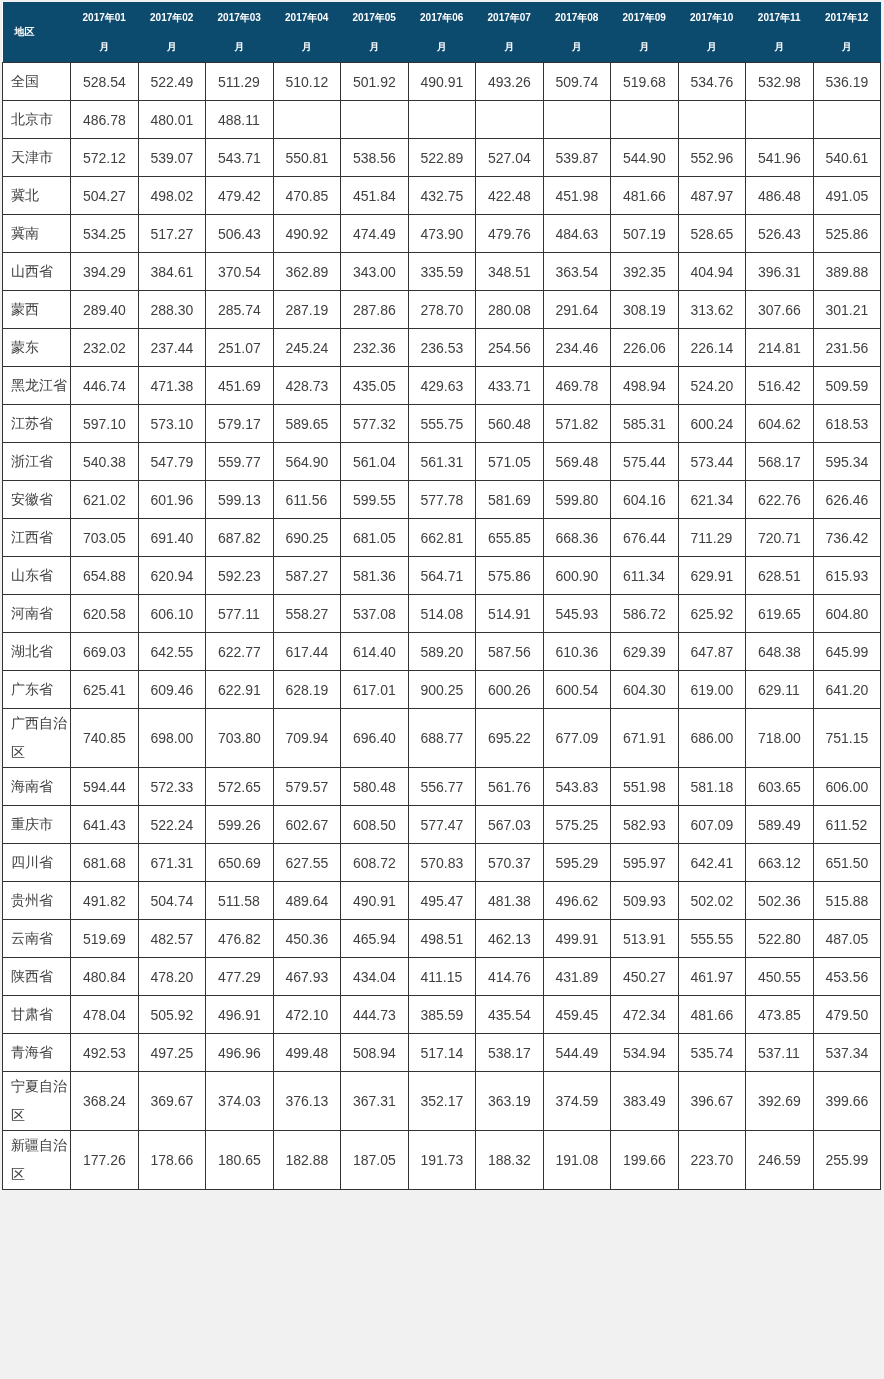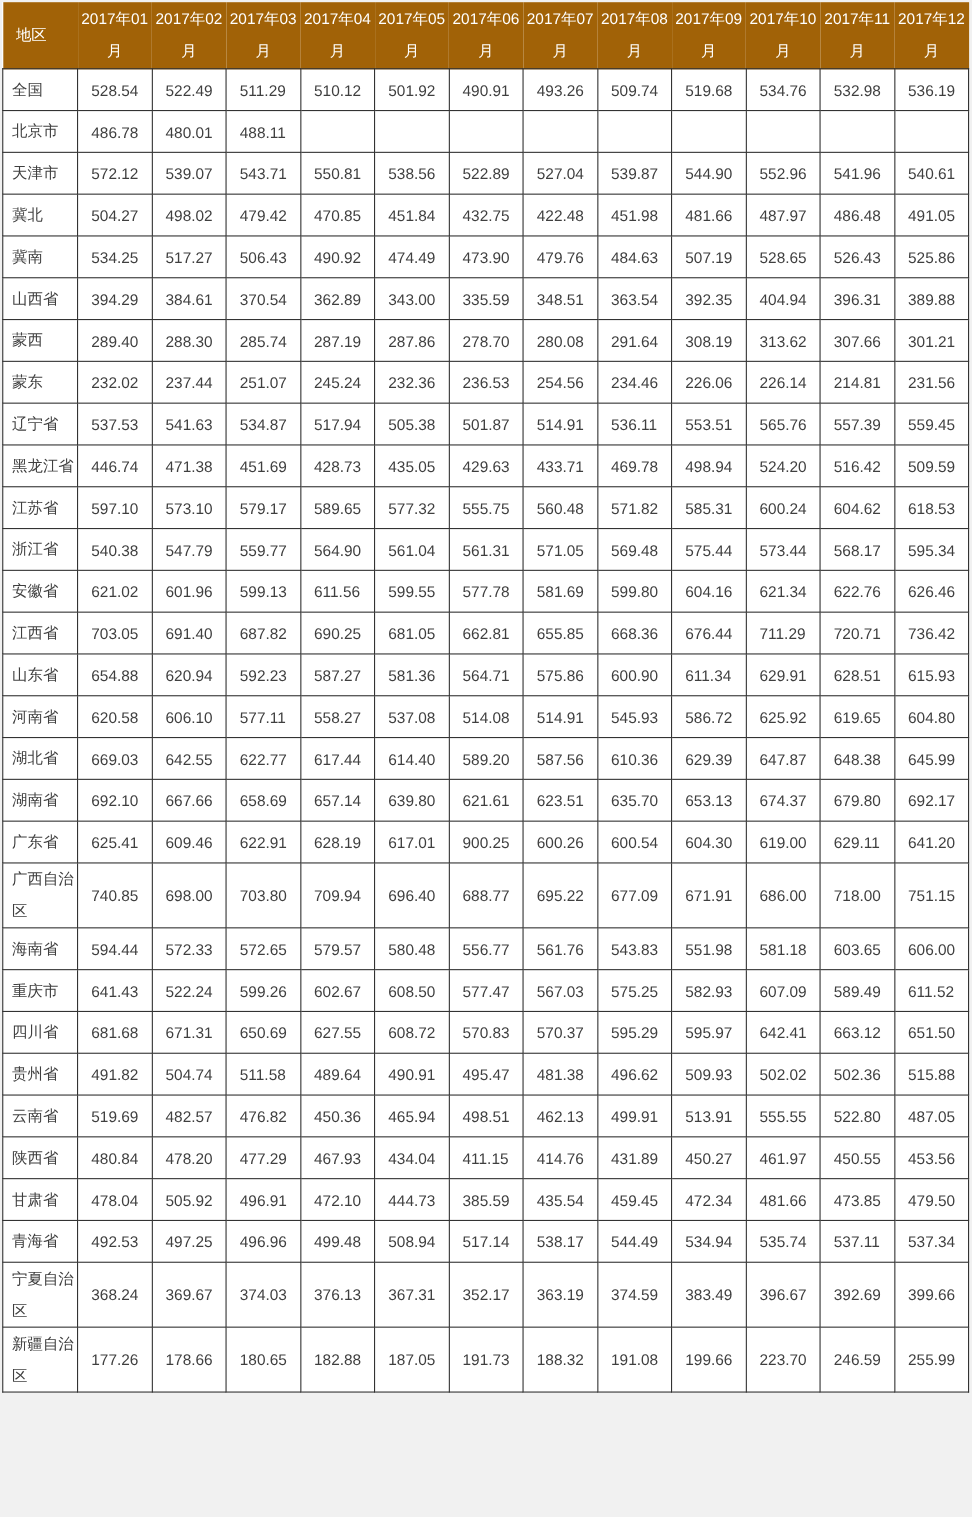--- a/index.html
+++ b/index.html
@@ -13,24 +13,24 @@
   }
   table.data-table {
     border-collapse: collapse;
     table-layout: fixed;
     width: 879px;
     margin: 2px 0 0 2px;
     background: #ffffff;
   }
   col.region-col { width: 68px; }
   thead th {
-    background: #a16207;
+    background: #0c4a6e;
     color: #ffffff;
-    font-weight: normal;
-    font-size: 14px;
+    font-weight: bold;
+    font-size: 10px;
     height: 60px;
     padding: 0;
     border: none;
     vertical-align: middle;
   }
   thead th.region-h {
     text-align: left;
     padding-left: 12px;
   }
   thead th.month-h { text-align: center; }
@@ -239,35 +239,20 @@
         <td class="value">232.36</td>
         <td class="value">236.53</td>
         <td class="value">254.56</td>
         <td class="value">234.46</td>
         <td class="value">226.06</td>
         <td class="value">226.14</td>
         <td class="value">214.81</td>
         <td class="value">231.56</td>
       </tr>
       <tr>
-        <td class="region">辽宁省</td>
-        <td class="value">537.53</td>
-        <td class="value">541.63</td>
-        <td class="value">534.87</td>
-        <td class="value">517.94</td>
-        <td class="value">505.38</td>
-        <td class="value">501.87</td>
-        <td class="value">514.91</td>
-        <td class="value">536.11</td>
-        <td class="value">553.51</td>
-        <td class="value">565.76</td>
-        <td class="value">557.39</td>
-        <td class="value">559.45</td>
-      </tr>
-      <tr>
         <td class="region">黑龙江省</td>
         <td class="value">446.74</td>
         <td class="value">471.38</td>
         <td class="value">451.69</td>
         <td class="value">428.73</td>
         <td class="value">435.05</td>
         <td class="value">429.63</td>
         <td class="value">433.71</td>
         <td class="value">469.78</td>
         <td class="value">498.94</td>
@@ -374,35 +359,20 @@
         <td class="value">614.40</td>
         <td class="value">589.20</td>
         <td class="value">587.56</td>
         <td class="value">610.36</td>
         <td class="value">629.39</td>
         <td class="value">647.87</td>
         <td class="value">648.38</td>
         <td class="value">645.99</td>
       </tr>
       <tr>
-        <td class="region">湖南省</td>
-        <td class="value">692.10</td>
-        <td class="value">667.66</td>
-        <td class="value">658.69</td>
-        <td class="value">657.14</td>
-        <td class="value">639.80</td>
-        <td class="value">621.61</td>
-        <td class="value">623.51</td>
-        <td class="value">635.70</td>
-        <td class="value">653.13</td>
-        <td class="value">674.37</td>
-        <td class="value">679.80</td>
-        <td class="value">692.17</td>
-      </tr>
-      <tr>
         <td class="region">广东省</td>
         <td class="value">625.41</td>
         <td class="value">609.46</td>
         <td class="value">622.91</td>
         <td class="value">628.19</td>
         <td class="value">617.01</td>
         <td class="value">900.25</td>
         <td class="value">600.26</td>
         <td class="value">600.54</td>
         <td class="value">604.30</td>

